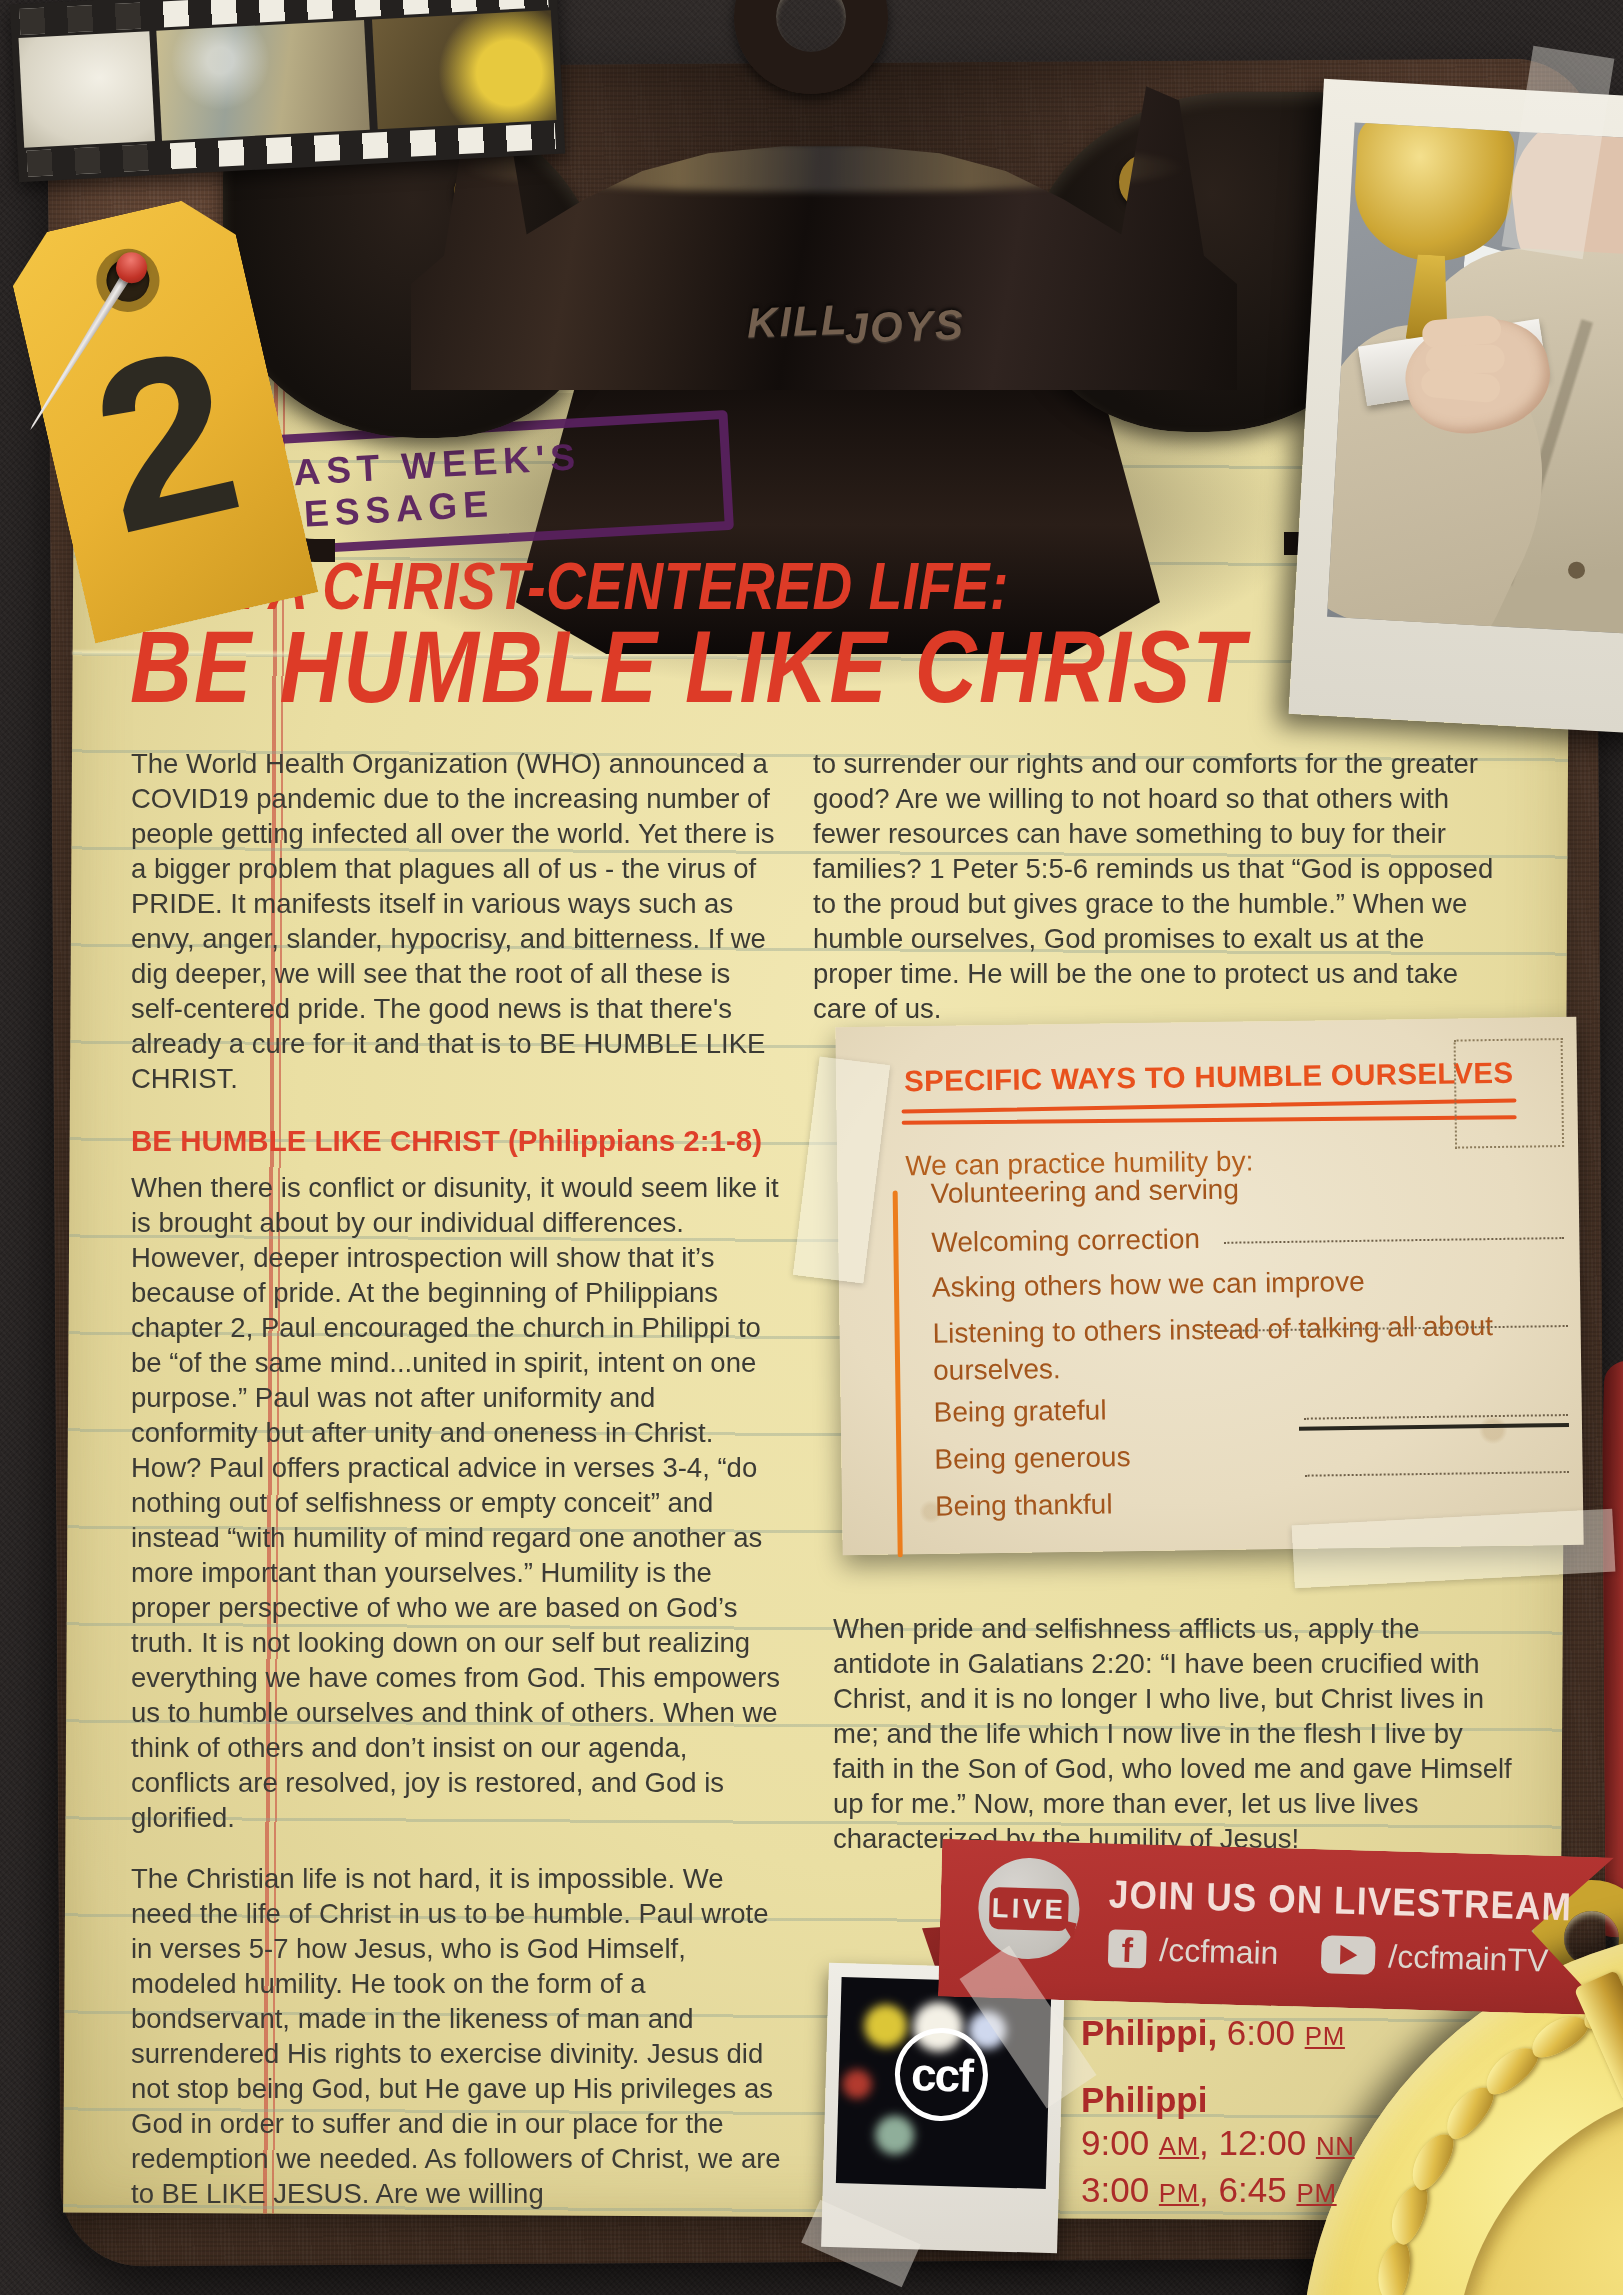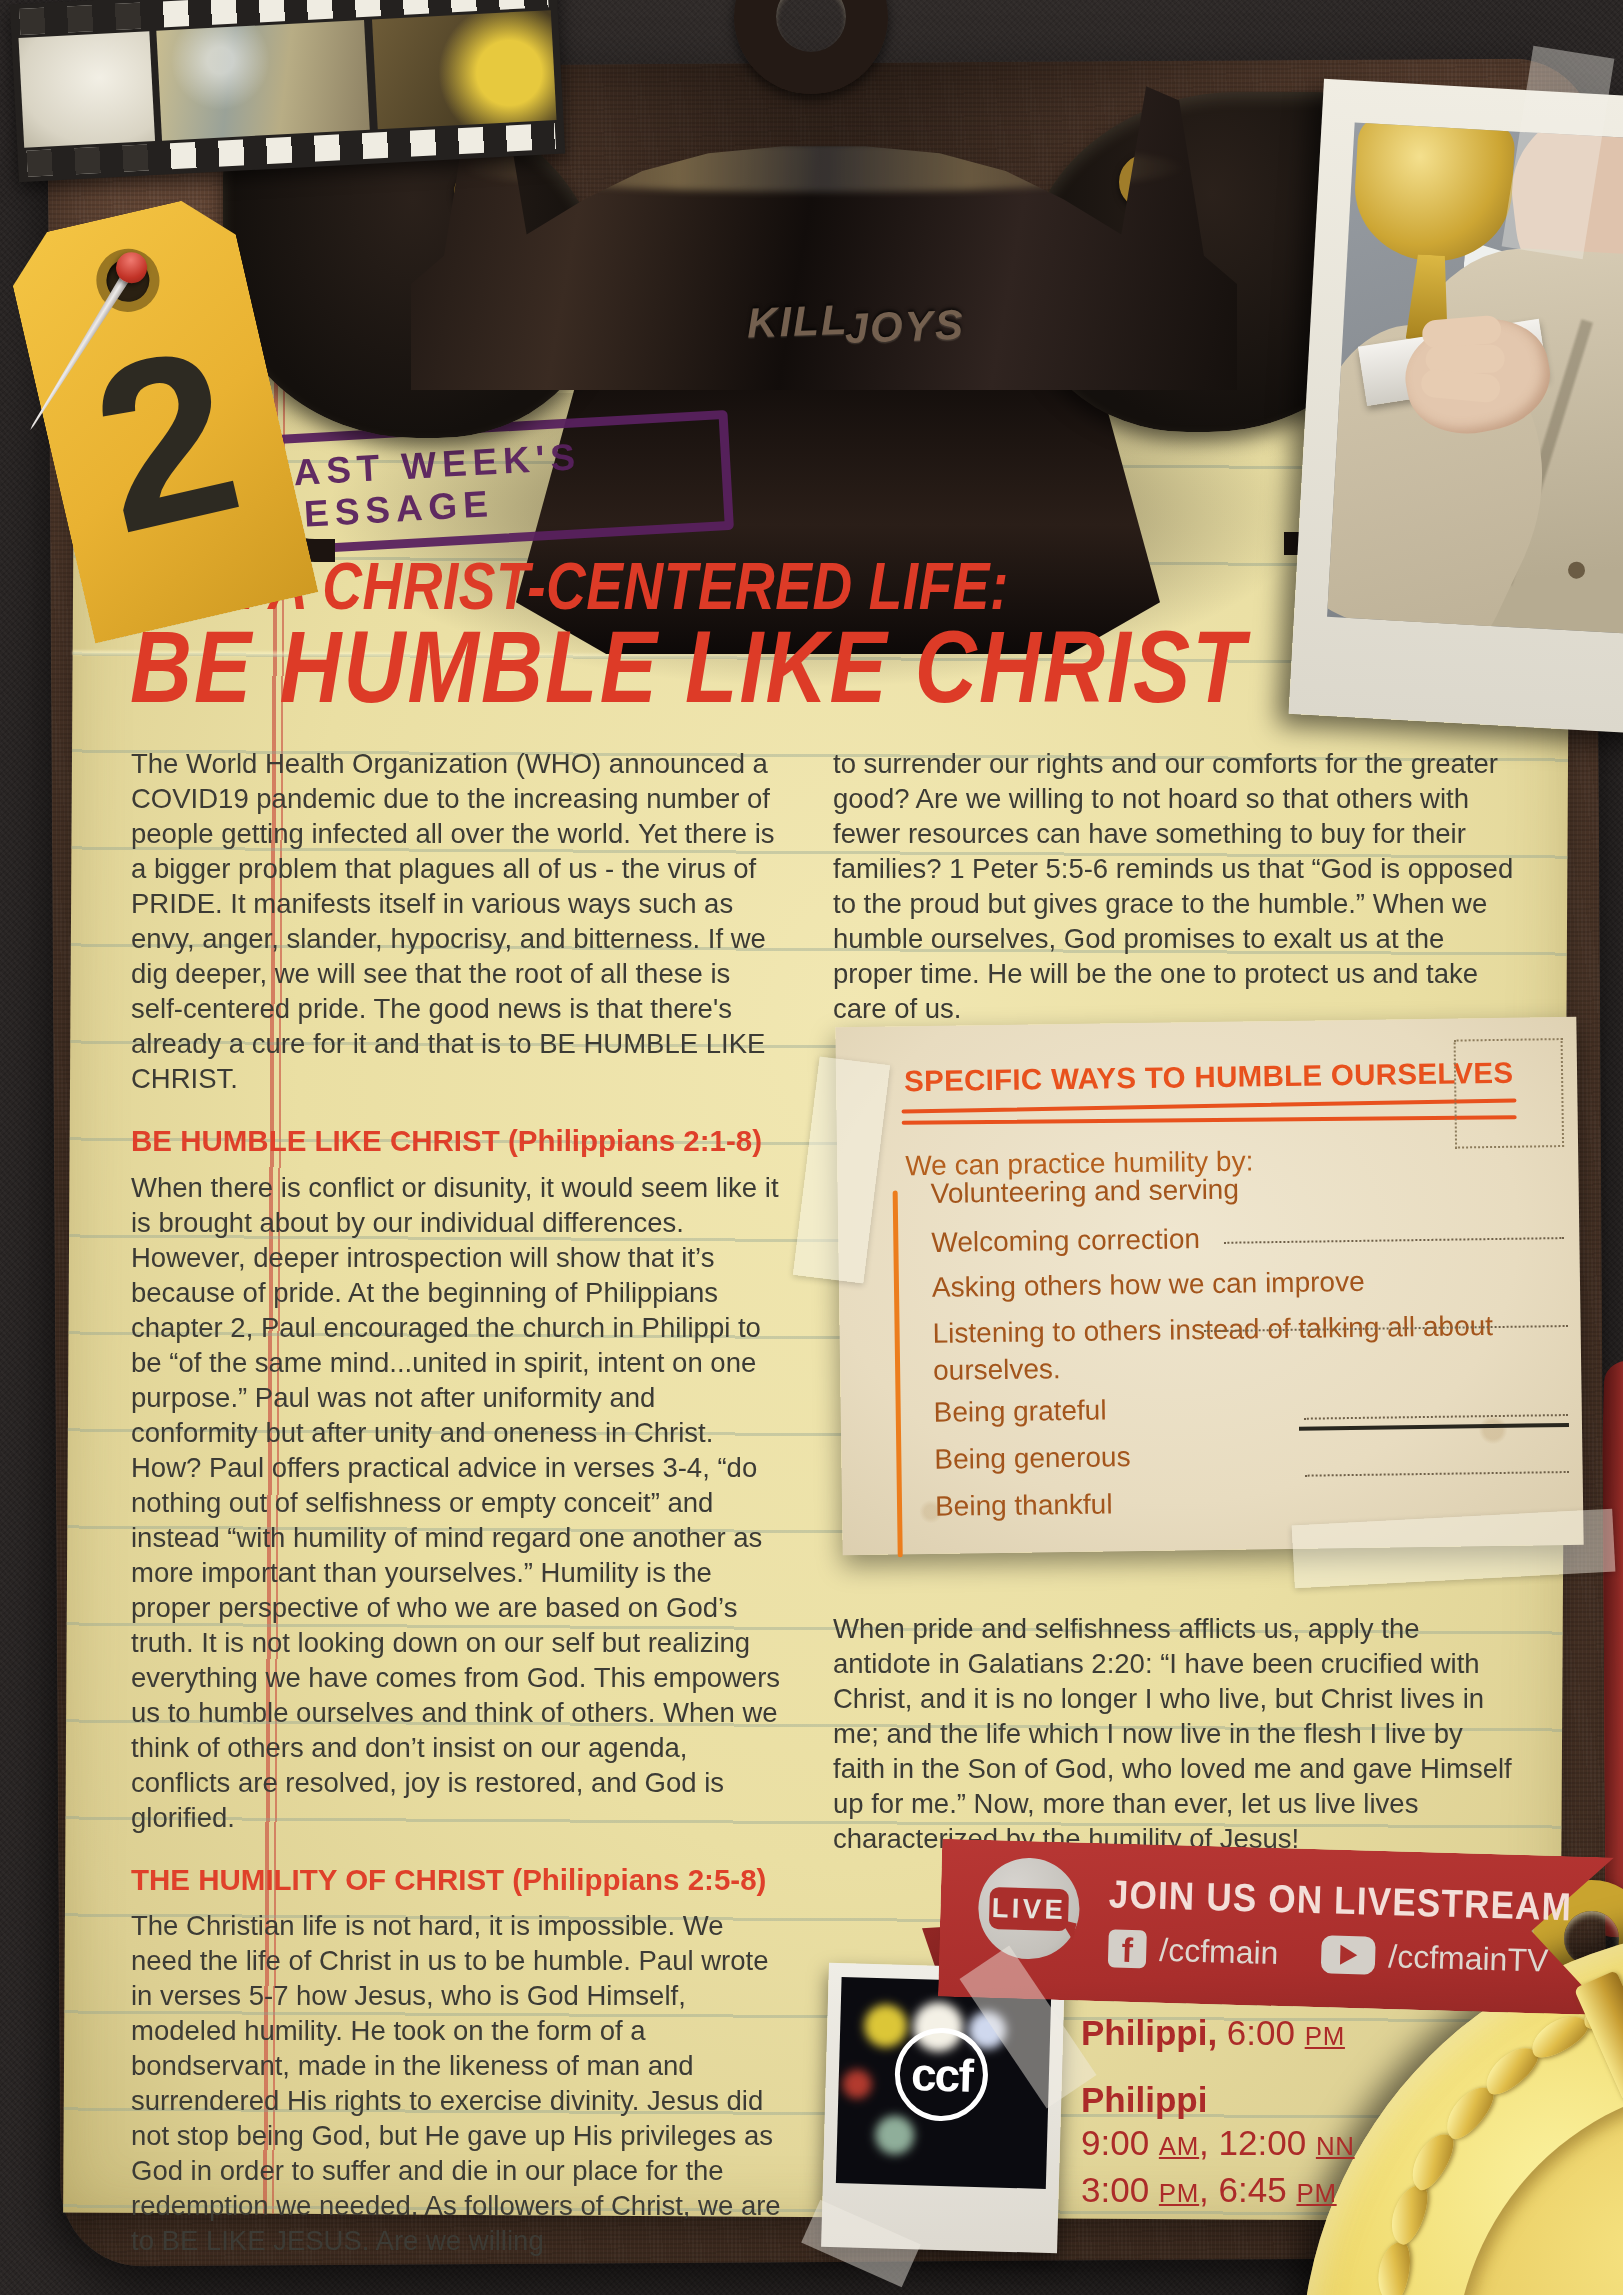--- a/index.html
+++ b/index.html
@@ -114,21 +114,21 @@
   
   .title{z-index:6;color:#dd3b27;font-weight:bold;font-style:italic;white-space:nowrap;transform-origin:left top;}
   .title1{left:130px;top:547px;font-size:67px;transform:scaleX(.82);letter-spacing:0.7px;}
   .title2{left:130px;top:609px;font-size:102px;transform:scaleX(.84);letter-spacing:2.6px;}
 
   
   .col{z-index:5;color:#3c3b35;font-size:27.5px;line-height:35px;}
   .col p{margin:0 0 26px 0;}
   .col h3{margin:9.2px 0 10.5px 0;font-size:29.5px;line-height:37px;color:#df402a;font-weight:bold;}
   .col-left{left:131px;top:746px;width:656px;}
-  .col-right{left:833px;top:746px;width:682px;}
+  .col-right{left:813px;top:746px;width:682px;}
   .p5{left:833px;top:1611px;width:683px;z-index:5;color:#3c3b35;font-size:27.5px;line-height:35px;}
 
   
   .postcard{left:839px;top:1022px;width:741px;height:528px;z-index:6;transform:rotate(-.8deg);
     background:
       radial-gradient(circle at 88% 78%, rgba(150,110,50,.18) 0 9.2px, transparent 14.4px),
       radial-gradient(circle at 12% 92%, rgba(150,110,50,.15) 0 6.5px, transparent 11.8px),
       radial-gradient(ellipse at 45% 40%, #efe6cf 0%, #e8dcc0 60%, #d9cbab 100%);
     box-shadow:0 10.5px 26px rgba(0,0,0,.4);}
   .pc-title{position:absolute;left:68px;top:38px;font-size:29.5px;font-weight:bold;color:#e8511d;letter-spacing:0.3px;}
@@ -298,21 +298,20 @@
     <span>LAST WEEK'S MESSAGE</span>
   </div>
 
   <div class="abs title title1">LIVE A CHRIST-CENTERED LIFE:</div>
   <div class="abs title title2">BE HUMBLE LIKE CHRIST</div>
 
   <div class="abs col col-left">
     <p>The World Health Organization (WHO) announced a COVID19 pandemic due to the increasing number of people getting infected all over the world. Yet there is a bigger problem that plagues all of us - the virus of PRIDE. It manifests itself in various ways such as envy, anger, slander, hypocrisy, and bitterness. If we dig deeper, we will see that the root of all these is self-centered pride. The good news is that there's already a cure for it and that is to BE HUMBLE LIKE CHRIST.</p>
     <h3>BE HUMBLE LIKE CHRIST (Philippians 2:1-8)</h3>
     <p>When there is conflict or disunity, it would seem like it is brought about by our individual differences. However, deeper introspection will show that it’s because of pride. At the beginning of Philippians chapter 2, Paul encouraged the church in Philippi to be “of the same mind...united in spirit, intent on one purpose.” Paul was not after uniformity and conformity but after unity and oneness in Christ. How? Paul offers practical advice in verses 3-4, “do nothing out of selfishness or empty conceit” and instead “with humility of mind regard one another as more important than yourselves.” Humility is the proper perspective of who we are based on God’s truth. It is not looking down on our self but realizing everything we have comes from God. This empowers us to humble ourselves and think of others. When we think of others and don’t insist on our agenda, conflicts are resolved, joy is restored, and God is glorified.</p>
-    <h3>THE HUMILITY OF CHRIST (Philippians 2:5-8)</h3>
     <p>The Christian life is not hard, it is impossible. We need the life of Christ in us to be humble. Paul wrote in verses 5-7 how Jesus, who is God Himself, modeled humility. He took on the form of a bondservant, made in the likeness of man and surrendered His rights to exercise divinity. Jesus did not stop being God, but He gave up His privileges as God in order to suffer and die in our place for the redemption we needed. As followers of Christ, we are to BE LIKE JESUS. Are we willing</p>
   </div>
 
   <div class="abs col col-right">
     <p>to surrender our rights and our comforts for the greater good? Are we willing to not hoard so that others with fewer resources can have something to buy for their families?  1 Peter 5:5-6 reminds us that “God is opposed to the proud but gives grace to the humble.” When we humble ourselves, God promises to exalt us at the proper time. He will be the one to protect us and take care of us.</p>
   </div>
 
   <div class="abs postcard">
     <div class="pc-title">SPECIFIC WAYS TO HUMBLE OURSELVES</div>
     <div class="pc-u1"></div>

